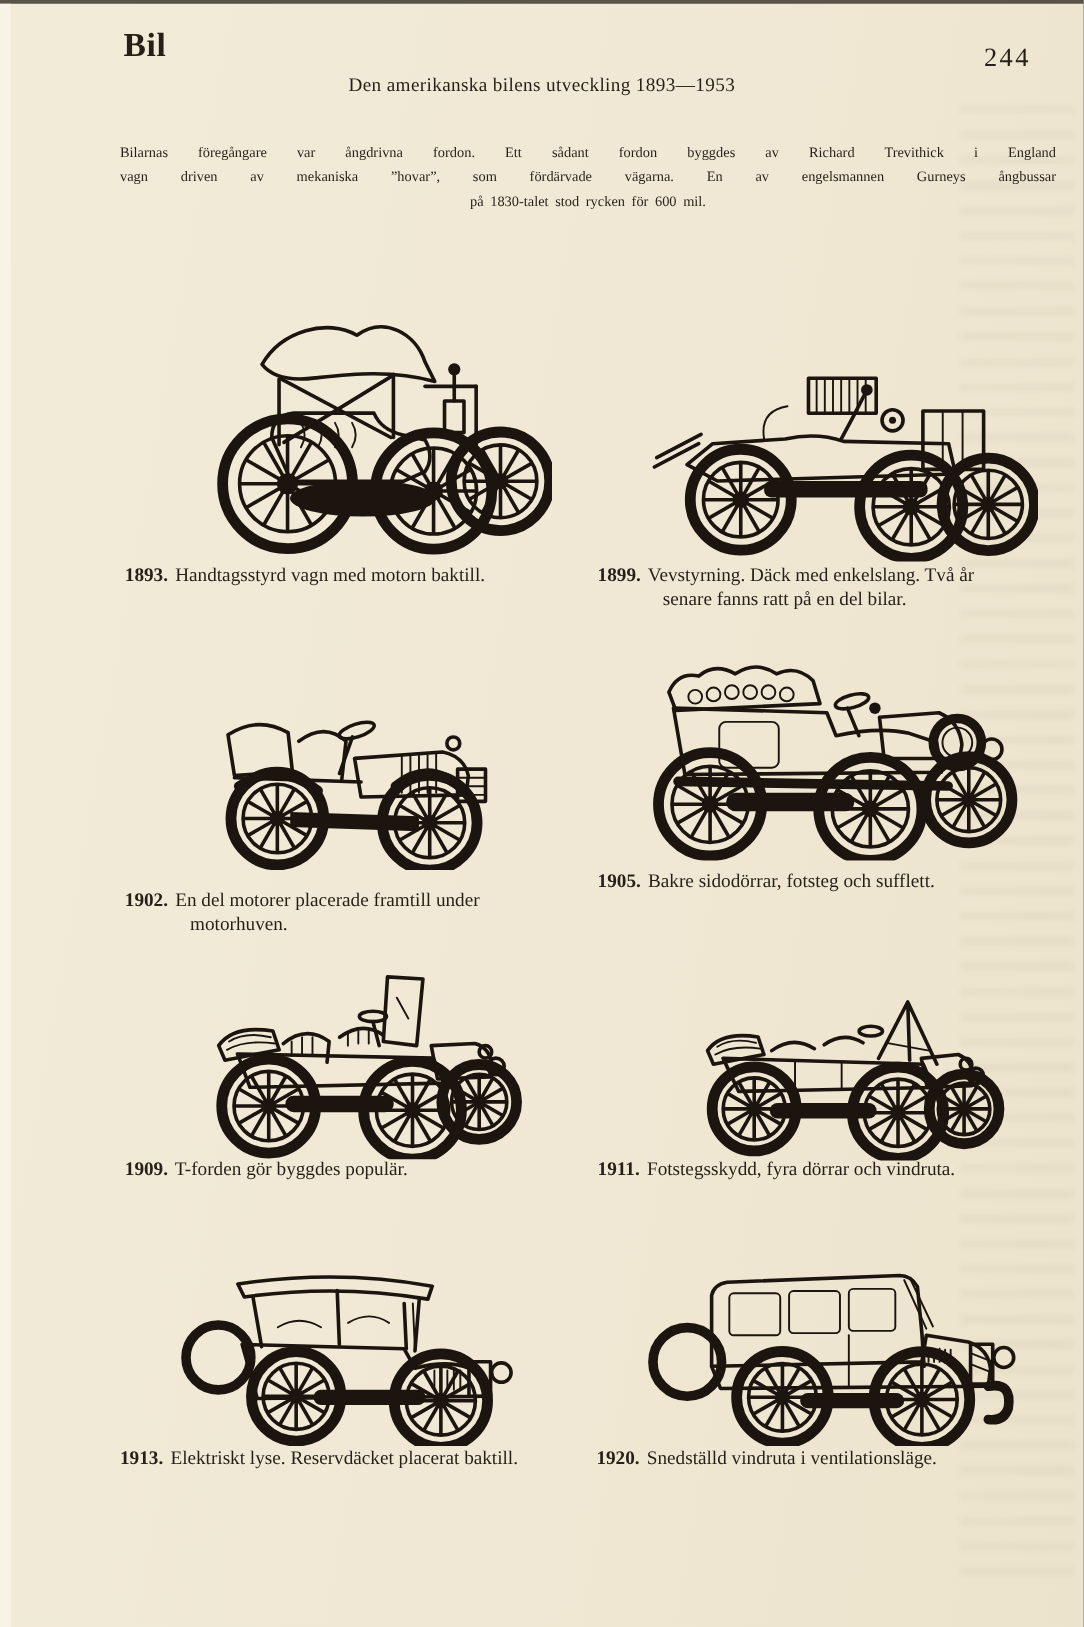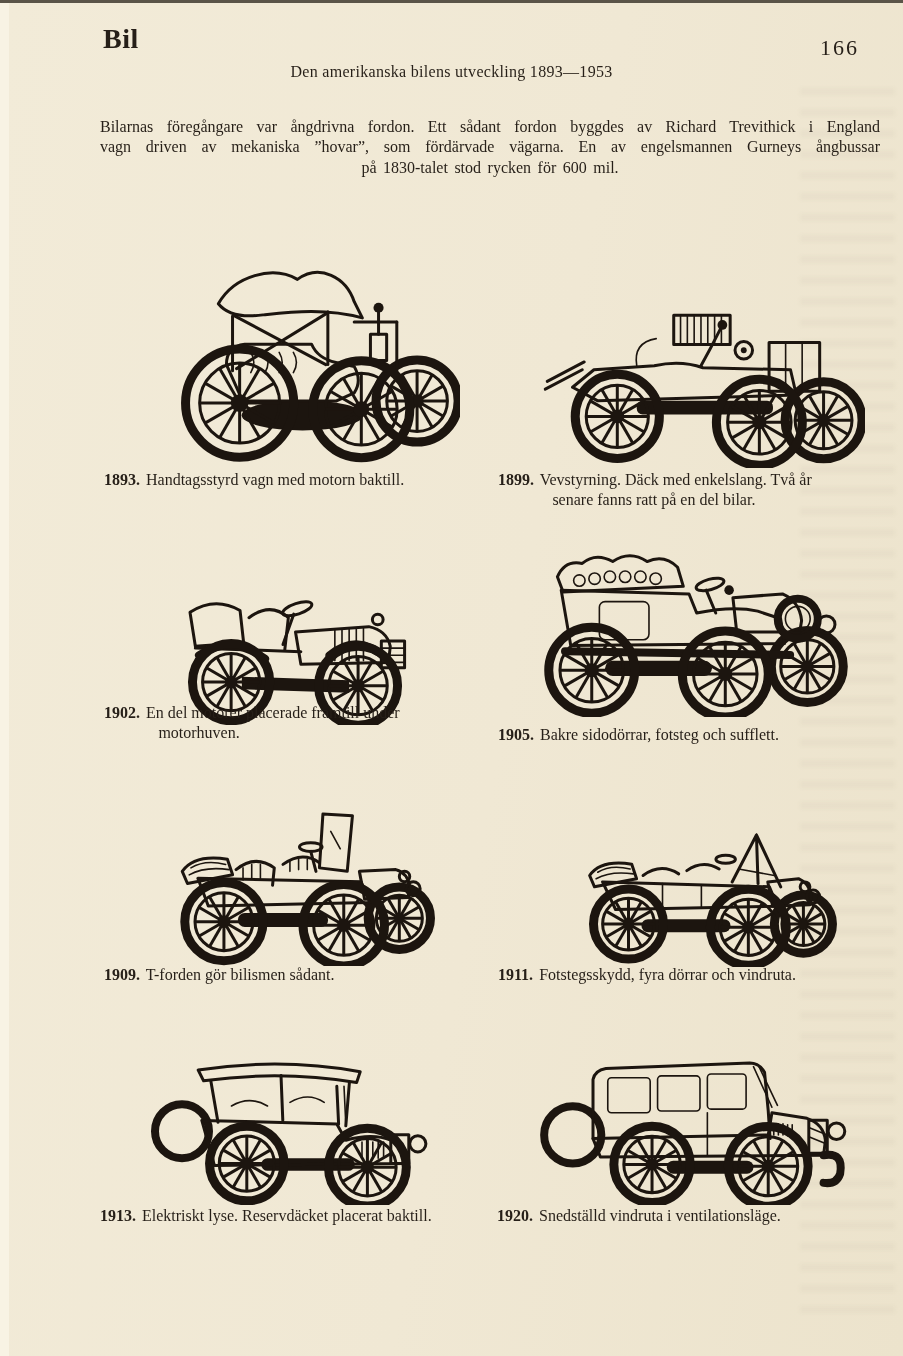--- a/index.html
+++ b/index.html
@@ -12,42 +12,42 @@
   }
   #left-edge{position:absolute;left:0;top:0;width:9px;height:100%;background:#f8f3e4;}
   #ghosting{
     position:absolute;right:8px;top:80px;width:95px;height:1230px;opacity:.5;
     background:repeating-linear-gradient(0deg,rgba(125,112,88,.10) 0 7px,rgba(0,0,0,0) 7px 21px);
     filter:blur(2px);
   }
   .hdr-left{position:absolute;left:103px;top:20px;font-size:28px;font-weight:bold;letter-spacing:.5px;}
   .hdr-page{position:absolute;left:820px;top:32px;font-size:22px;letter-spacing:2px;}
   .title{position:absolute;left:0;top:60px;width:100%;text-align:center;font-size:16px;letter-spacing:.3px;}
-  .intro{position:absolute;left:100px;top:114px;width:780px;font-size:16px;line-height:20px;word-spacing:2.5px;}
+  .intro{position:absolute;left:100px;top:114px;width:780px;font-size:12px;line-height:20px;word-spacing:2.5px;}
   .intro .jline{text-align:justify;text-align-last:justify;}
   .intro .cline{text-align:right;text-align-last:center;margin-top:1px;}
   .fig{position:absolute;}
   .fig svg{width:100%;height:100%;display:block;}
   .cap{position:absolute;font-size:16px;line-height:20px;padding-left:3.4em;text-indent:-3.4em;white-space:pre-line;}
   .cap .yr{font-weight:bold;margin-right:2px;}
   svg *{vector-effect:non-scaling-stroke;}
   .ink{stroke:#1c150f;fill:none;stroke-width:3;stroke-linecap:round;stroke-linejoin:round;}
   .thin{stroke:#1c150f;fill:none;stroke-width:1.6;stroke-linecap:round;}
   .blk{fill:#1c150f;stroke:none;}
   .fat{stroke:#1c150f;fill:none;stroke-width:8;stroke-linecap:round;}
 </style>
 </head>
 <body>
 
 <div id="page">
   <div id="left-edge"></div>
   <div id="ghosting"></div>
 
   <div class="hdr-left">Bil</div>
-  <div class="hdr-page">166</div>
+  <div class="hdr-page">244</div>
   <div class="title">Den amerikanska bilens utveckling 1893—1953</div>
 
   <div class="intro">
     <div class="jline">Bilarnas föregångare var ångdrivna fordon. Ett sådant fordon byggdes av Richard Trevithick i England</div>
     <div class="jline">vagn driven av mekaniska ”hovar”, som fördärvade vägarna. En av engelsmannen Gurneys ångbussar</div>
     <div class="cline">på 1830-talet stod rycken för 600 mil.</div>
   </div>
 
   <svg width="0" height="0" style="position:absolute" aria-hidden="true">
     <defs>
@@ -154,21 +154,21 @@
       <circle class="thin" cx="304" cy="92" r="13"></circle>
       <circle class="ink" cx="334" cy="98" r="9"></circle>
       <ellipse class="ink" cx="212" cy="56" rx="15" ry="5.5" transform="rotate(-15 212 56)"></ellipse>
       <line class="ink" x1="208" y1="62" x2="218" y2="86"></line>
       <circle class="blk" cx="232" cy="62" r="5"></circle>
       <use href="#wh" transform="translate(88,146) scale(0.98)"></use>
       <use href="#wh" transform="translate(228,150) scale(0.98)"></use>
     </svg>
   </div>
 
-  <div class="cap" style="left:104px;top:700px;width:392px"><span class="yr">1902.</span> <span>En del motorer placerade framtill under
+  <div class="cap" style="left:104px;top:738px;width:392px"><span class="yr">1902.</span> <span>En del motorer placerade framtill under
 motorhuven.</span></div>
   <div class="cap" style="left:498px;top:722px;width:382px"><span class="yr">1905.</span> <span>Bakre sidodörrar, fotsteg och sufflett.</span></div>
 
   <div class="fig" style="left:112px;top:785px;width:368px;height:178px">
     <svg viewBox="0 0 330 205">
       <use href="#wh" transform="translate(284,150) scale(0.78)"></use>
       <rect class="blk" x="98" y="144" width="104" height="16" rx="8"></rect>
       <path class="ink" d="M34,96 Q48,76 86,82 L92,100 L40,110 Z"></path>
       <path class="thin" d="M44,92 Q60,82 84,88 M42,100 Q60,90 88,94"></path>
       <path class="ink" d="M96,94 Q118,76 140,92 L138,112"></path>
@@ -200,21 +200,21 @@
       <path class="ink" d="M46,100 L252,106 L262,130 L62,134 Z"></path>
       <path class="thin" d="M120,102 v30 M168,104 v28"></path>
       <path class="ink" d="M250,100 L288,96 Q302,102 304,118 L302,128 L256,130 Z"></path>
       <circle class="ink" cx="296" cy="106" r="6"></circle>
       <circle class="ink" cx="306" cy="118" r="8"></circle>
       <use href="#wh" transform="translate(78,152) scale(0.94)"></use>
       <use href="#wh" transform="translate(226,156) scale(1.02)"></use>
     </svg>
   </div>
 
-  <div class="cap" style="left:104px;top:962px;width:392px"><span class="yr">1909.</span> <span>T-forden gör bilismen sådant.</span></div>
+  <div class="cap" style="left:104px;top:962px;width:392px"><span class="yr">1909.</span> <span>T-forden gör byggdes populär.</span></div>
   <div class="cap" style="left:498px;top:962px;width:390px"><span class="yr">1911.</span> <span>Fotstegsskydd, fyra dörrar och vindruta.</span></div>
 
   <div class="fig" style="left:115px;top:1040px;width:368px;height:162px">
     <svg viewBox="0 0 340 180">
       <circle class="fat" cx="40" cy="98" r="30"></circle>
       <rect class="blk" x="128" y="128" width="104" height="14" rx="7"></rect>
       <path class="ink" d="M58,30 Q150,16 238,32 L234,44 Q150,30 64,42 Z"></path>
       <line class="ink" x1="72" y1="42" x2="80" y2="88"></line>
       <line class="ink" x1="150" y1="36" x2="152" y2="86"></line>
       <line class="ink" x1="226" y1="44" x2="222" y2="92"></line>

